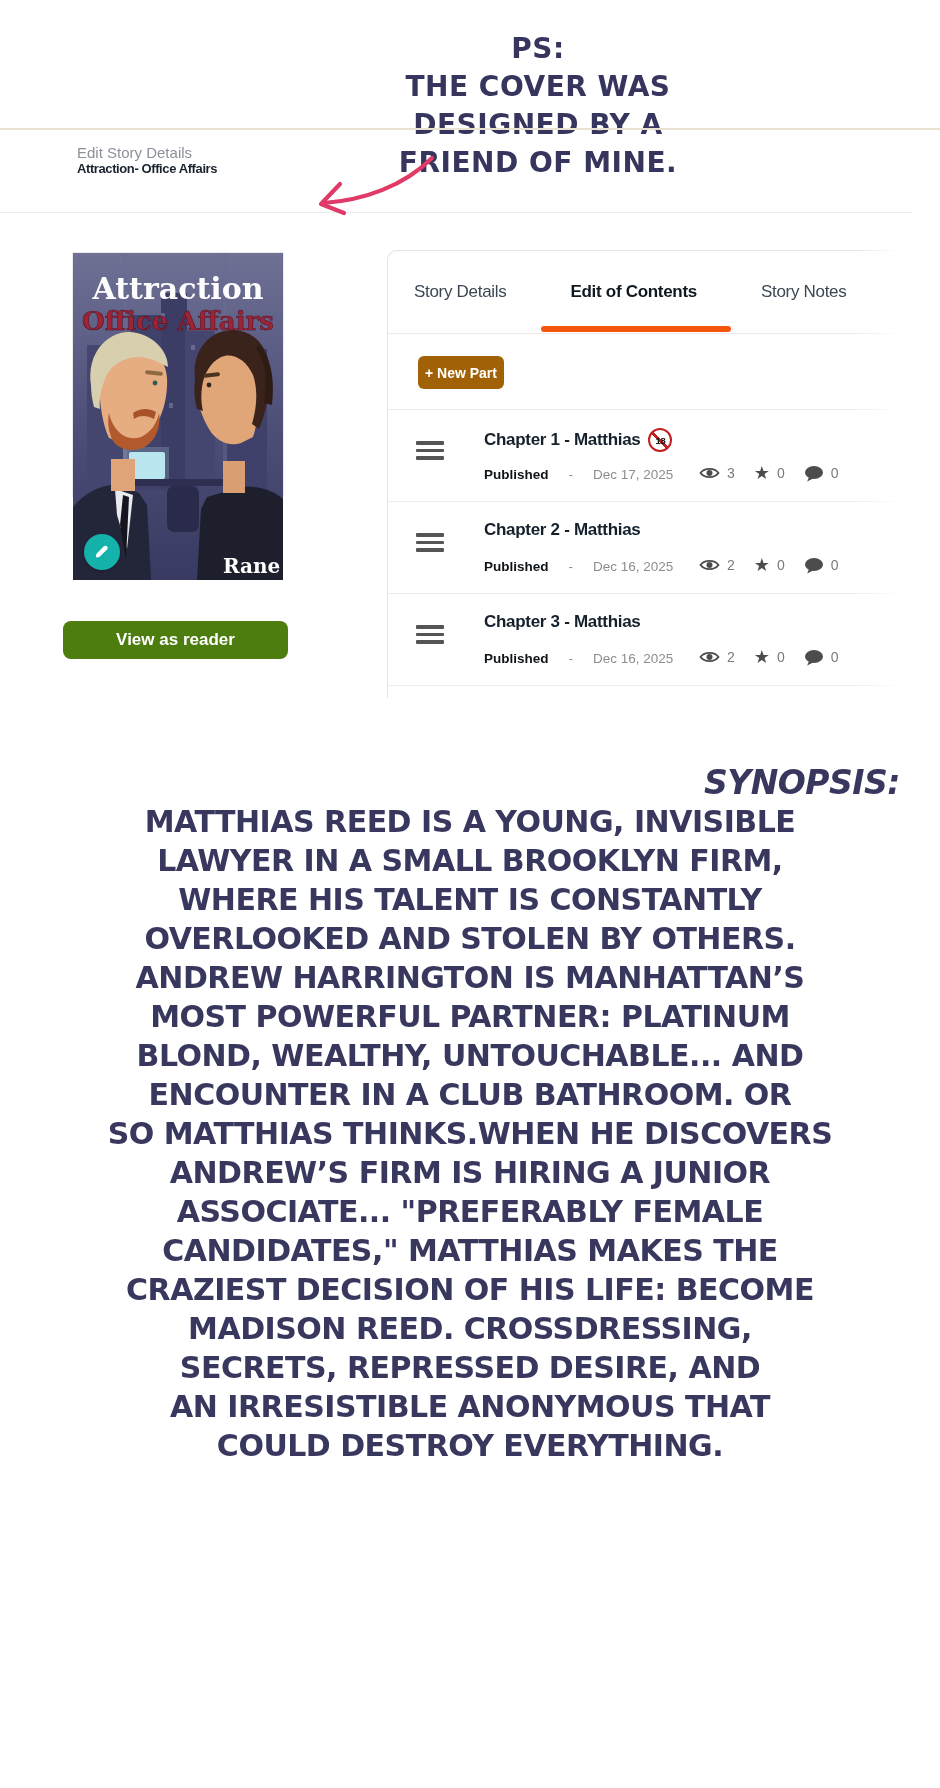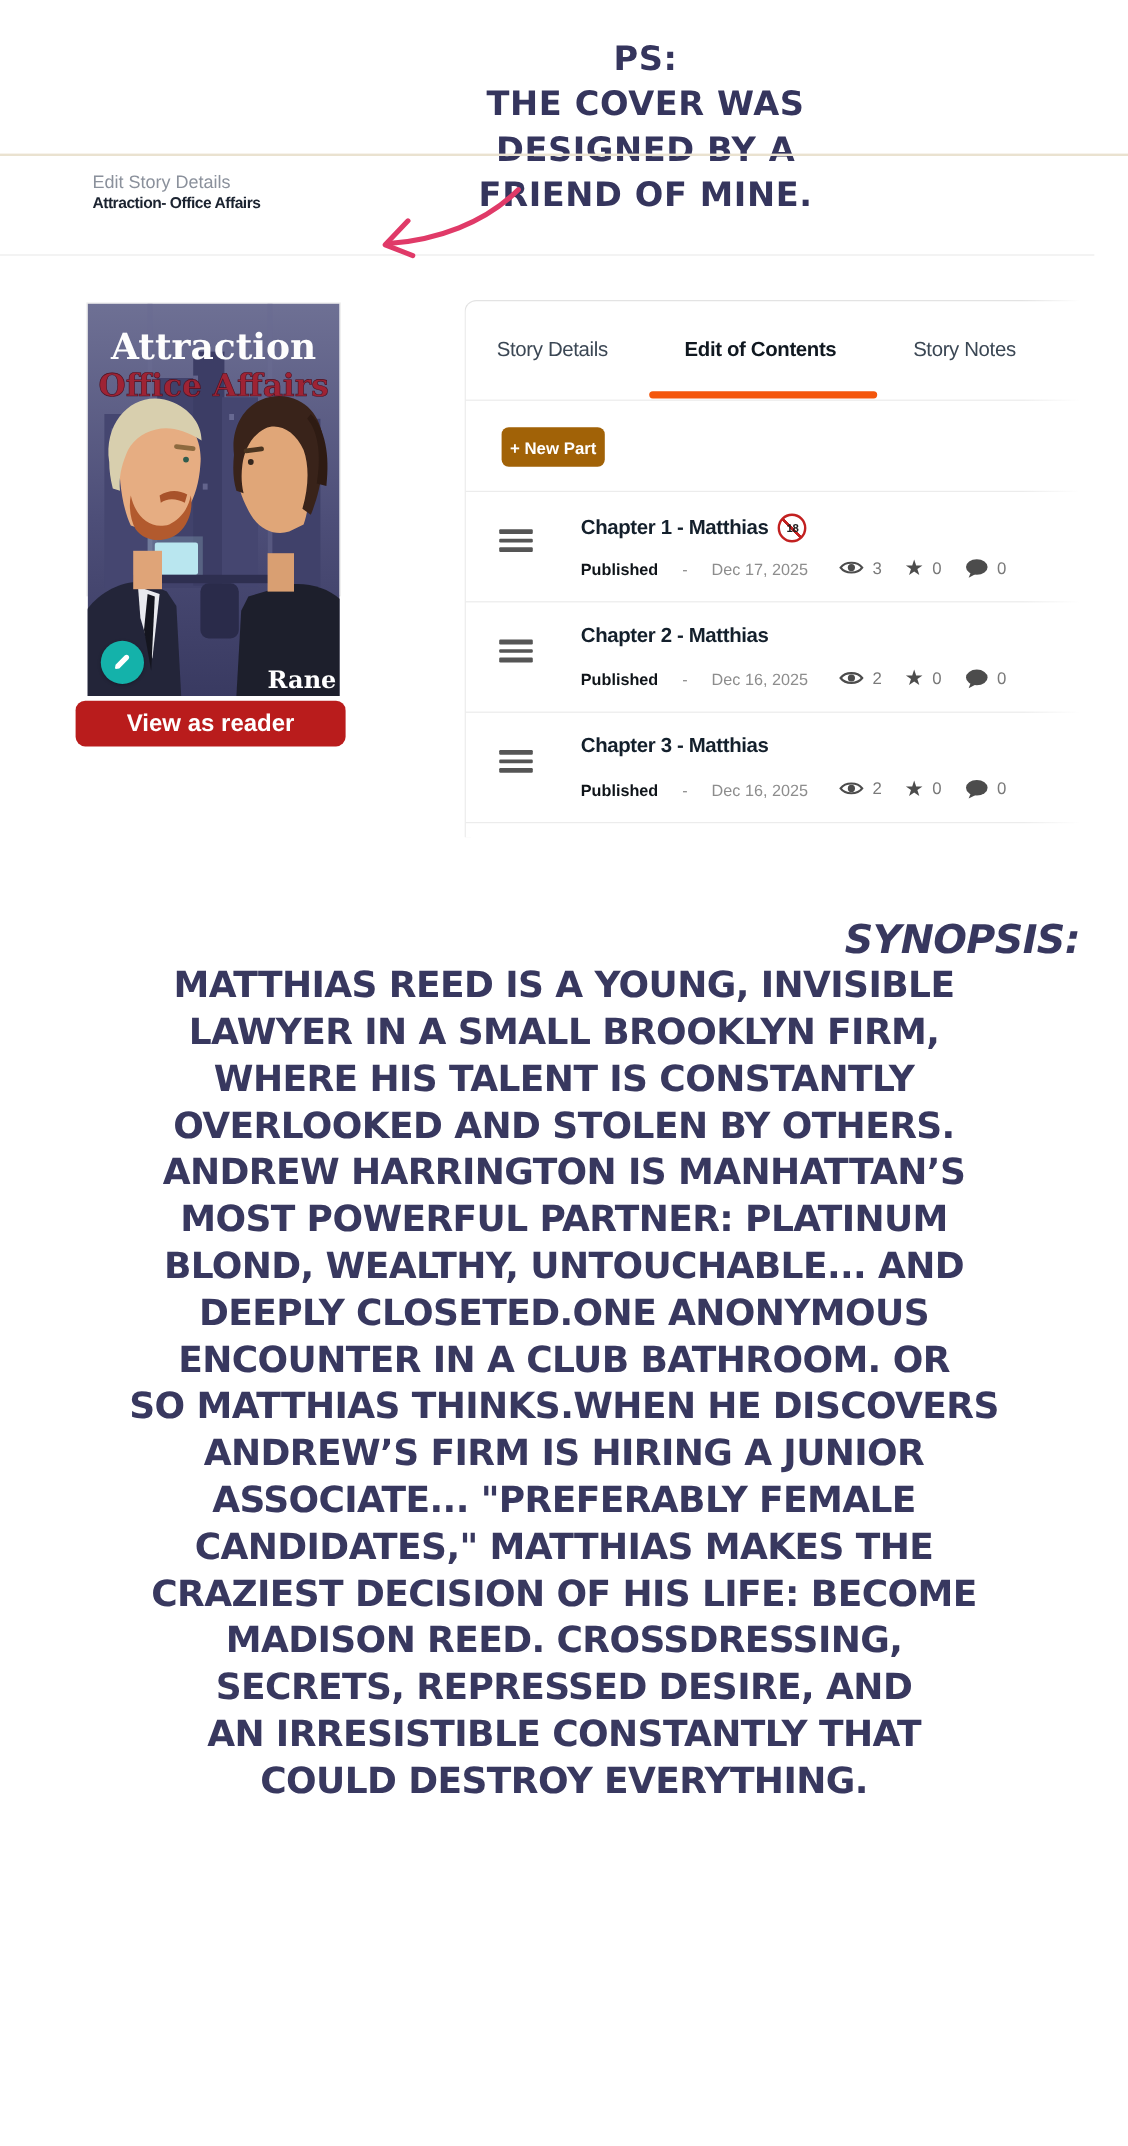--- a/index.html
+++ b/index.html
@@ -25,22 +25,22 @@
   .ptitle{left:77px;top:161px;font-size:13px;font-weight:700;color:#1b2330;letter-spacing:-.4px;}
 
   
   .cover{left:73px;top:253px;width:210px;height:243px;box-shadow:0 0 0 1px rgba(0,0,0,.08);}
   .editfab{
     left:84px;top:534px;width:36px;height:36px;border-radius:50%;
     background:#14b2aa;display:flex;align-items:center;justify-content:center;
     box-shadow:0 1px 3px rgba(0,0,0,.25);cursor:pointer;
   }
   .viewbtn{
-    left:63px;top:584px;width:225px;height:38px;border-radius:8px;border:none;
-    background:#b91c1c;color:#fff;font-weight:700;font-size:20px;
+    left:63px;top:621px;width:225px;height:38px;border-radius:8px;border:none;
+    background:#4d7c0f;color:#fff;font-weight:700;font-size:17px;
     font-family:"Liberation Sans","DejaVu Sans",sans-serif;
     display:flex;align-items:center;justify-content:center;cursor:pointer;
   }
 
   
   .panel{
     left:387px;top:250px;width:523px;height:447px;
     border-left:1px solid #e3e3e3;border-top:1px solid #e3e3e3;
     border-top-left-radius:10px;background:#fff;
   }
@@ -312,26 +312,25 @@
 
   <div class="abs synopsis">
     <div class="head">SYNOPSIS:</div>
     <div>MATTHIAS REED IS A YOUNG, INVISIBLE</div>
     <div>LAWYER IN A SMALL BROOKLYN FIRM,</div>
     <div>WHERE HIS TALENT IS CONSTANTLY</div>
     <div>OVERLOOKED AND STOLEN BY OTHERS.</div>
     <div>ANDREW HARRINGTON IS MANHATTAN’S</div>
     <div>MOST POWERFUL PARTNER: PLATINUM</div>
     <div>BLOND, WEALTHY, UNTOUCHABLE... AND</div>
-    <div>DEEPLY CLOSETED.ONE ANONYMOUS</div>
     <div>ENCOUNTER IN A CLUB BATHROOM.  OR</div>
     <div>SO MATTHIAS THINKS.WHEN HE DISCOVERS</div>
     <div>ANDREW’S FIRM IS HIRING A JUNIOR</div>
     <div>ASSOCIATE... "PREFERABLY FEMALE</div>
     <div>CANDIDATES," MATTHIAS MAKES THE</div>
     <div>CRAZIEST DECISION OF HIS LIFE: BECOME</div>
     <div>MADISON REED. CROSSDRESSING,</div>
     <div>SECRETS, REPRESSED DESIRE, AND</div>
-    <div>AN IRRESISTIBLE CONSTANTLY THAT</div>
+    <div>AN IRRESISTIBLE ANONYMOUS THAT</div>
     <div>COULD DESTROY EVERYTHING.</div>
   </div>
 
 </div>
 
 </body></html>

